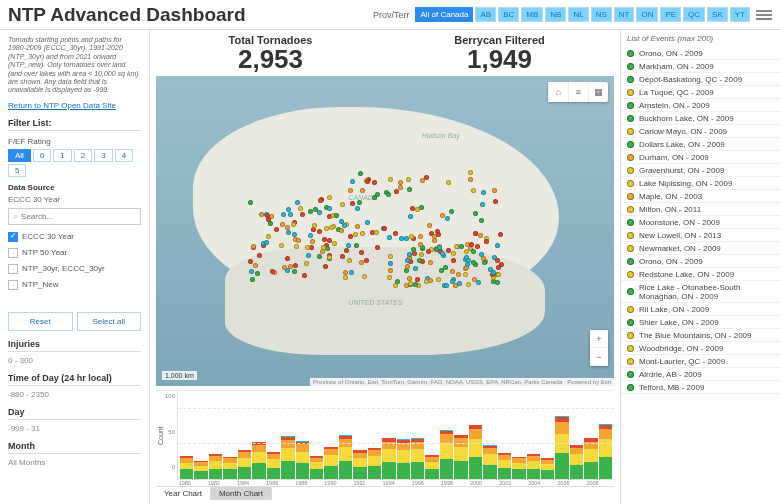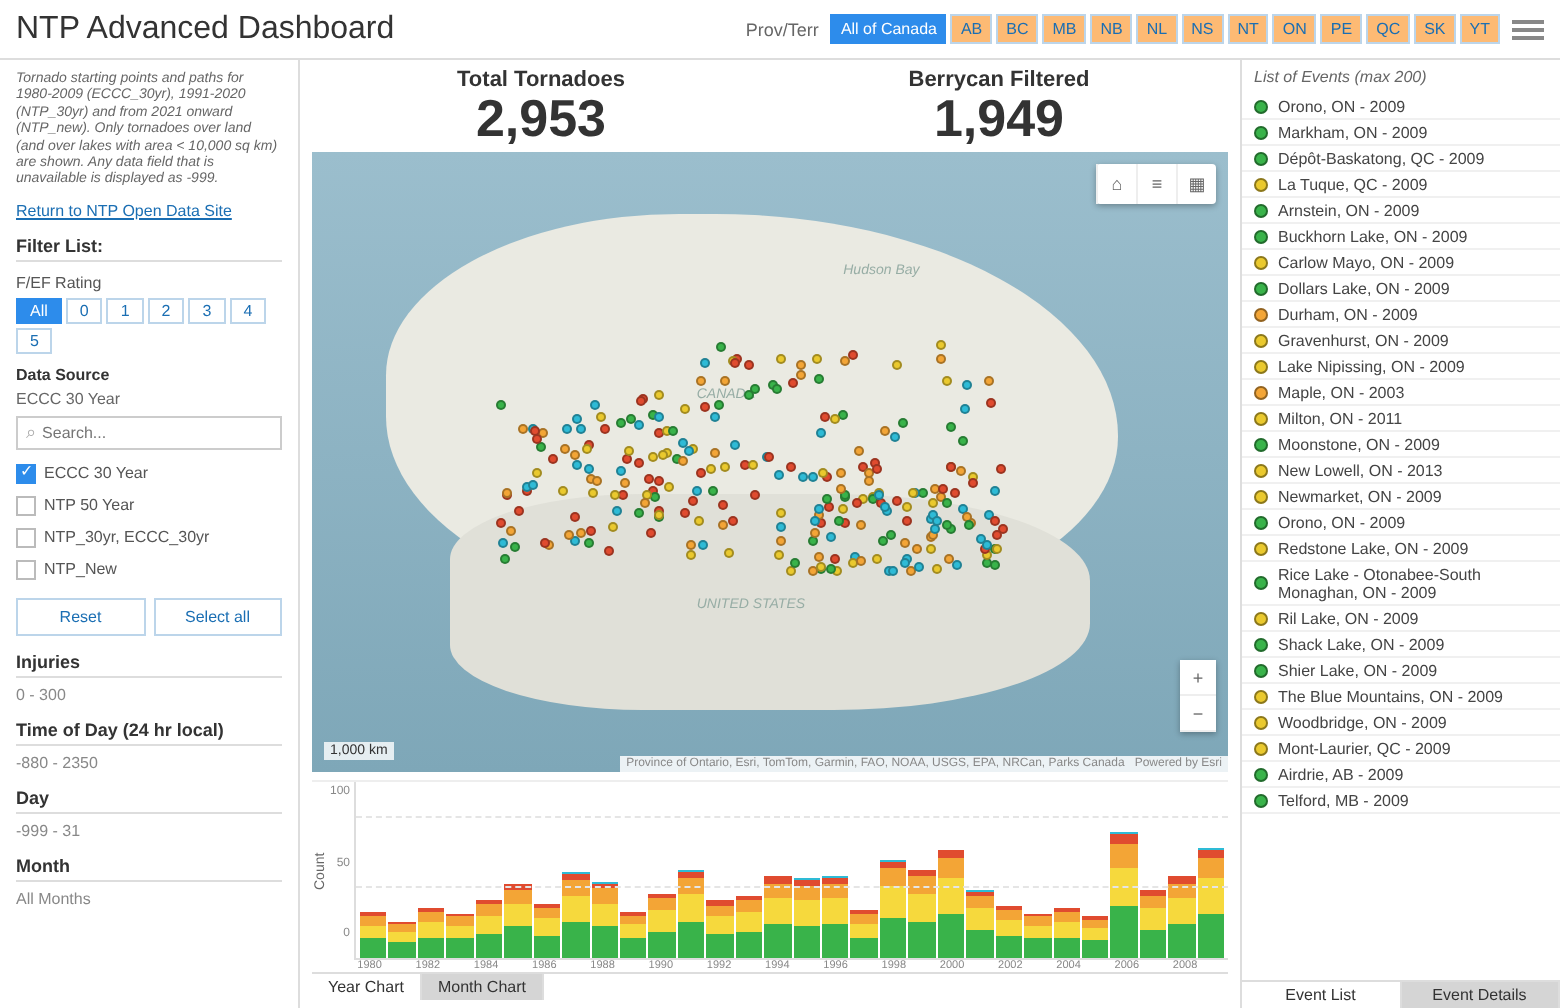--- a/index.html
+++ b/index.html
@@ -1,42 +1,42 @@
 <!DOCTYPE html>
 <html><head>
 <meta charset="utf-8">
 <style>
 *{box-sizing:border-box;margin:0;padding:0;font-family:Helvetica,Arial,sans-serif}
 body{width:780px;height:504px;overflow:hidden;background:#fff;font-size:9px;color:#333}
 .header{display:flex;align-items:center;border-bottom:1px solid #ddd;height:30px;padding:0 8px}
-.title{font-size:16px;font-weight:400;color:#333}
+.title{font-size:19px;font-weight:700;color:#333}
 .spacer{flex:1}
 .lbl-provterr{font-size:9px;color:#666;margin-right:6px}
 .province-tabs{display:flex;gap:2px;margin-right:6px}
-.province-tabs div{border:1px solid #bcd5ea;color:#1a6eb3;padding:2px 4px;font-size:8px;cursor:pointer;background:#fdba74}
+.province-tabs div{border:1px solid #bcd5ea;color:#1a6eb3;padding:2px 4px;font-size:8px;cursor:pointer;background:#7dd3fc}
 .province-tabs .active{background:#2d8ceb;color:#fff;border-color:#2d8ceb}
 .hamburger{width:16px;display:flex;flex-direction:column;gap:2px;cursor:pointer}
 .hamburger span{height:2px;background:#888}
 .main{display:flex;height:474px}
 .sidebar-left{width:150px;border-right:1px solid #ddd;padding:6px 8px;overflow:hidden;flex-shrink:0}
 .note{font-style:italic;font-size:7px;color:#666;line-height:1.2;margin-bottom:6px}
 .link{color:#1a6eb3;font-size:8px;cursor:pointer;text-decoration:underline}
 .filter-heading{font-weight:700;font-size:9px;margin:8px 0 4px;border-bottom:1px solid #ddd;padding-bottom:2px}
 .sub-label{font-size:8px;color:#555;margin:6px 0 3px}
 .rating-pills{display:flex;flex-wrap:wrap;gap:2px}
 .rating-pills div{border:1px solid #bcd5ea;color:#1a6eb3;padding:1px 6px;font-size:8px;cursor:pointer}
 .rating-pills .active{background:#2d8ceb;color:#fff;border-color:#2d8ceb}
 .search-row{display:flex;align-items:center;border:1px solid #ccc;padding:2px 4px;margin-top:4px}
 .search-row input{border:0;outline:0;flex:1;font-size:8px}
 .checklist{margin-top:4px}
 .check{display:flex;align-items:center;gap:4px;font-size:8px;color:#555;padding:3px 0}
 .check .box{width:10px;height:10px;border:1px solid #bbb}
 .check .box.checked{background:#2d8ceb;border-color:#2d8ceb;position:relative}
 .check .box.checked::after{content:"✓";color:#fff;position:absolute;font-size:8px;top:-2px;left:1px}
-.btnrow{display:flex;gap:4px;margin-top:6px}
+.btnrow{display:flex;gap:4px;margin-top:19px}
 .btnrow button{flex:1;border:1px solid #bcd5ea;background:#fff;color:#1a6eb3;font-size:8px;padding:4px 0;cursor:pointer}
 .center{flex:1;display:flex;flex-direction:column;padding:4px 6px;min-width:0}
 .stats{display:flex;text-align:center}
 .stats>div{flex:1}
 .stat-label{font-size:11px;font-weight:600;color:#333}
 .stat-value{font-size:26px;font-weight:700;line-height:1}
 .map{position:relative;flex:1;margin-top:4px;background:linear-gradient(#9bbecd 0%,#7ea7b8 100%);overflow:hidden}
 .land{position:absolute;background:#eaeae2}
 .land.l1{top:10%;left:8%;width:80%;height:65%;border-radius:40% 55% 45% 50%}
 .land.l2{top:55%;left:15%;width:70%;height:35%;border-radius:30% 40% 40% 30%;background:#e0e0d8}
@@ -833,24 +833,20 @@
         <div class="event">
           <span class="event-dot" style="background: rgb(57, 179, 74);"></span>
           <span>Rice Lake - Otonabee-South Monaghan, ON - 2009</span>
         </div>
         <div class="event">
           <span class="event-dot" style="background: rgb(234, 201, 46);"></span>
           <span>Ril Lake, ON - 2009</span>
         </div>
         <div class="event">
           <span class="event-dot" style="background: rgb(57, 179, 74);"></span>
-          <span>Shack Lake, ON - 2009</span>
-        </div>
-        <div class="event">
-          <span class="event-dot" style="background: rgb(57, 179, 74);"></span>
           <span>Shier Lake, ON - 2009</span>
         </div>
         <div class="event">
           <span class="event-dot" style="background: rgb(234, 201, 46);"></span>
           <span>The Blue Mountains, ON - 2009</span>
         </div>
         <div class="event">
           <span class="event-dot" style="background: rgb(234, 201, 46);"></span>
           <span>Woodbridge, ON - 2009</span>
         </div>
@@ -860,18 +856,14 @@
         </div>
         <div class="event">
           <span class="event-dot" style="background: rgb(57, 179, 74);"></span>
           <span>Airdrie, AB - 2009</span>
         </div>
         <div class="event">
           <span class="event-dot" style="background: rgb(57, 179, 74);"></span>
           <span>Telford, MB - 2009</span>
         </div>
       </div>
-    <div class="right-tabs">
-      <div>Event List</div>
-      <div class="active">Event Details</div>
-    </div>
   </div>
 </div>
 
 </body></html>

